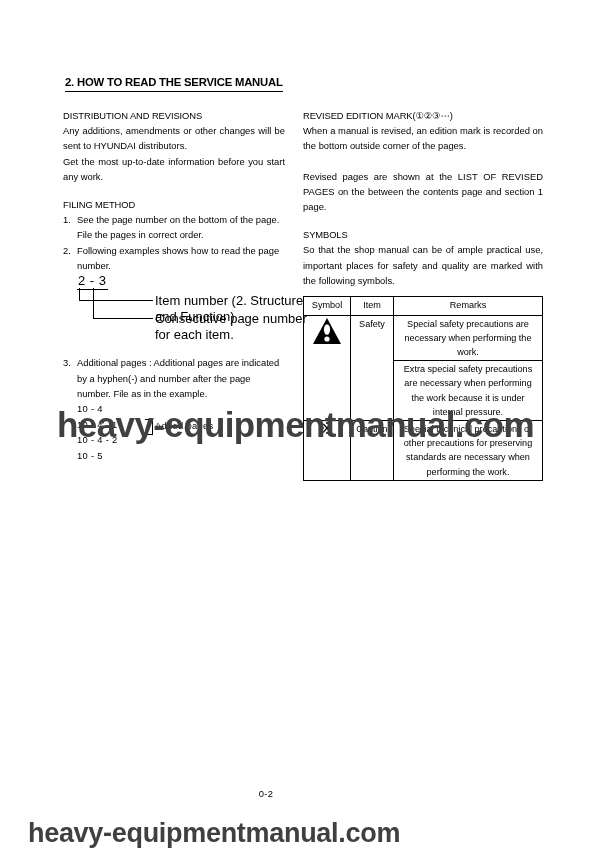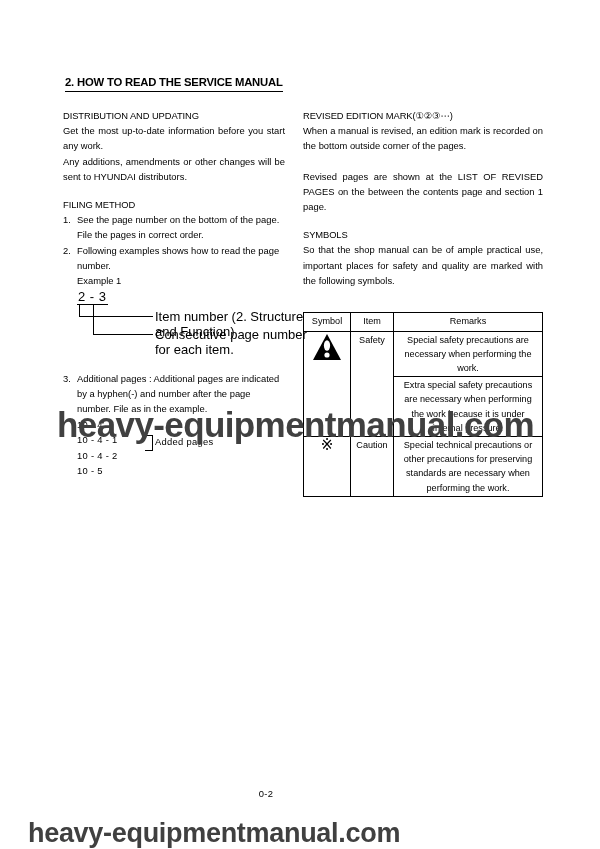--- a/index.html
+++ b/index.html
@@ -137,21 +137,21 @@
     left: 92px;
     top: 17px;
     font-size: 9.4px;
     white-space: nowrap;
   }
 
   
   table.symbols {
     border-collapse: collapse;
     width: 240px;
-    margin-top: 24px;
+    margin-top: 8px;
     table-layout: fixed;
   }
   table.symbols td, table.symbols th {
     border: 1px solid #000;
     font-size: 9.1px;
     line-height: 14.2px;
     font-weight: normal;
     padding: 1px 3px;
     vertical-align: top;
   }
@@ -217,40 +217,39 @@
 <div class="page">
 
   <div class="content">
 
     <div class="doc-title">2. HOW TO READ THE SERVICE MANUAL</div>
 
     <div class="cols">
 
       <div class="col-left">
 
-        <div class="sec-head">DISTRIBUTION AND UPDATING</div>
+        <div class="sec-head">DISTRIBUTION AND REVISIONS</div>
+        <p class="body-text">Any additions, amendments or other changes will be sent to HYUNDAI distributors.</p>
         <p class="body-text">Get the most up-to-date information before you start any work.</p>
-        <p class="body-text">Any additions, amendments or other changes will be sent to HYUNDAI distributors.</p>
 
         <div class="gap"></div>
 
         <div class="sec-head">FILING METHOD</div>
 
         <ul class="numlist">
           <li>
             <span class="num">1.</span>
             <span class="just">See the page number on the bottom of the page. File the pages in correct order.</span>
           </li>
           <li>
             <span class="num">2.</span>
             <span>Following examples shows how to read the page number.</span>
           </li>
         </ul>
 
-        <div class="indent1">Example 1</div>
 
         <div class="example-block">
           <span class="ex-pagenum">2 - 3</span>
 
           <div class="tick" style="left:16px; top:15px; height:13px;"></div>
 
           <div class="tick" style="left:30px; top:15px; height:31px;"></div>
 
           <div class="hline" style="left:16px; top:27px; width:74px;"></div>
 

